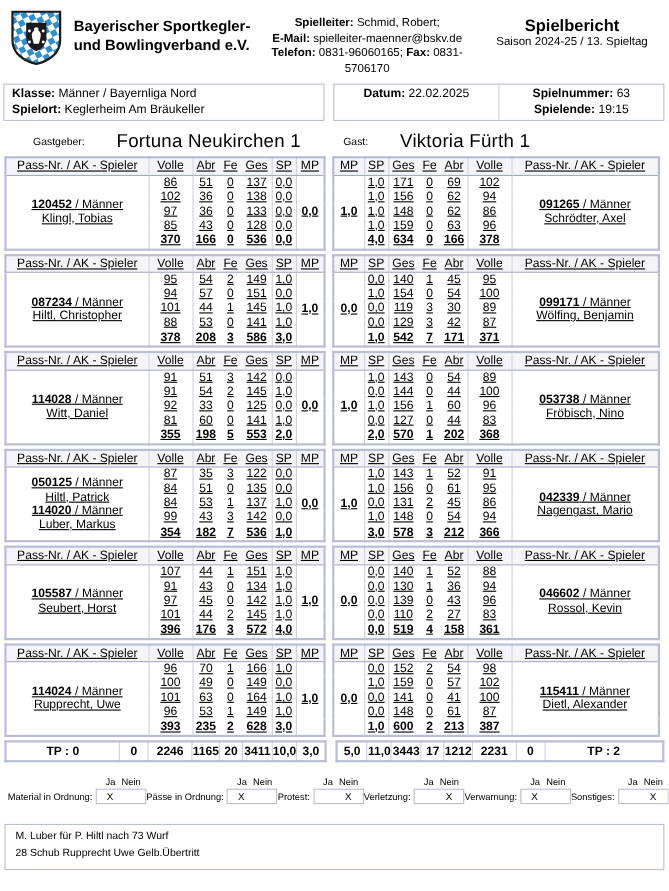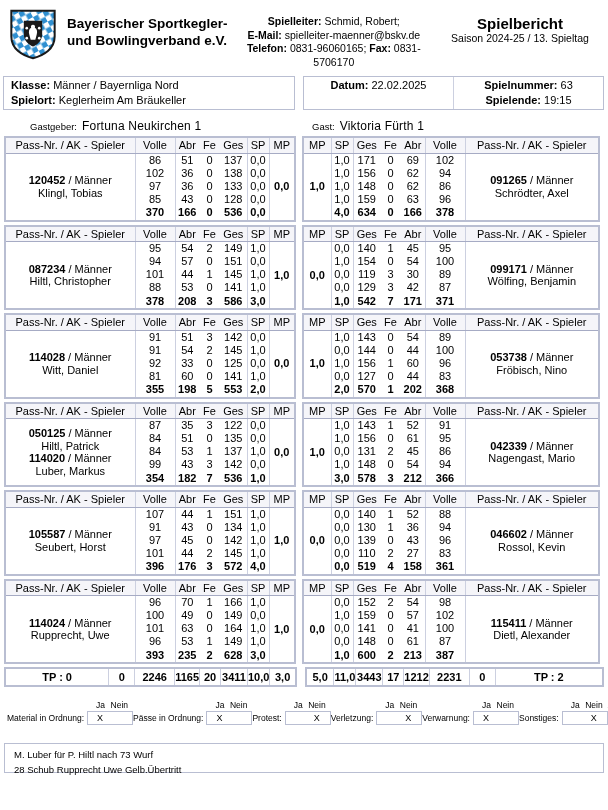--- a/index.html
+++ b/index.html
@@ -30,25 +30,25 @@
   .ibox.right{flex:1;margin-left:8px;display:flex;padding:0;text-align:center;}
   .icol{flex:1;padding:1px 7px;}
   .icol.first{border-right:1px solid var(--b2);}
 
   
   .teams{display:flex;margin:9px 4px 0 4px;}
   .team{width:50%;display:flex;align-items:center;}
   .team.home{padding-left:26px;}
   .team.guest{padding-left:8px;}
   .team-label{font-size:9.5px;margin-right:5px;}
-  .team-name{font-size:12px;letter-spacing:.2px;white-space:nowrap;}
+  .team-name{font-size:17px;letter-spacing:.2px;white-space:nowrap;margin-left:24px;}
 
   
   .blocks{margin-top:3px;}
-  .block-row{display:flex;gap:6px;margin:0 4px 3px 4px;}
+  .block-row{display:flex;gap:6px;margin:0 4px 3px 4px;text-decoration:underline;}
   table.score{border-collapse:collapse;table-layout:fixed;border:2px solid var(--b1);}
   table.score th{background:var(--hbg);border-bottom:1px solid var(--hline);
     font-weight:normal;font-size:11px;height:16px;padding:0;text-align:center;overflow:hidden;}
   table.score td{font-size:11px;height:13px;line-height:13px;padding:0;text-align:center;overflow:hidden;}
   table.score .sep{border-right:1px solid var(--b2);}
   table.score td.pl{vertical-align:middle;line-height:12.5px;}
   table.score td.mp{font-weight:bold;vertical-align:middle;}
   table.score tr.tot td{font-weight:bold;height:15px;}
   .pline b{font-weight:bold;}
 
@@ -63,21 +63,21 @@
   .chk{display:flex;flex-direction:column;align-items:flex-end;}
   .jn{width:46px;display:flex;justify-content:space-between;padding:0 5px 0 9px;
       font-size:8.5px;line-height:11px;}
   .chkrow{display:flex;align-items:center;}
   .chklbl{font-size:8.5px;margin-right:3px;white-space:nowrap;}
   .chkbox{width:46px;height:14px;border:1px solid var(--b1);display:flex;align-items:center;font-size:9px;}
   .chkbox .x.ja{margin-left:9px;}
   .chkbox .x.nein{margin-left:auto;margin-right:10px;}
 
   
-  .comment{border:1px solid var(--b1);margin:10px 4px 0 4px;height:30px;
+  .comment{border:1px solid var(--b1);margin:10px 4px 0 4px;height:42px;
     padding:3px 9px;font-size:9.5px;line-height:15px;}
 </style>
 </head>
 <body>
 
 <div class="page">
 
   <div class="header">
     <div class="logo">
       <svg viewBox="0 0 60 62" width="50" height="52">

